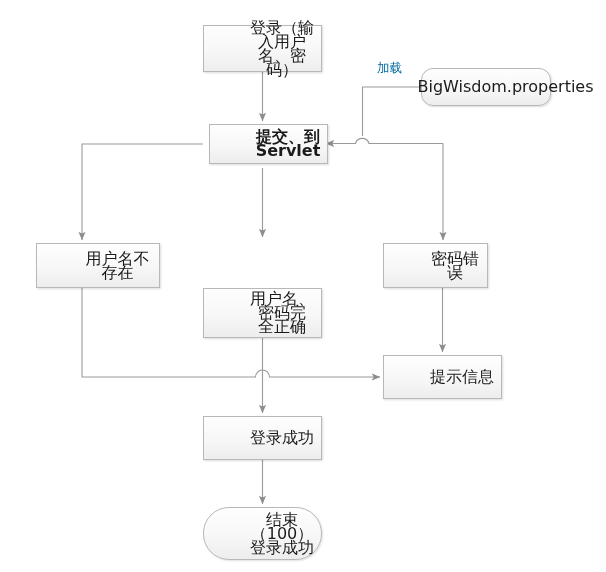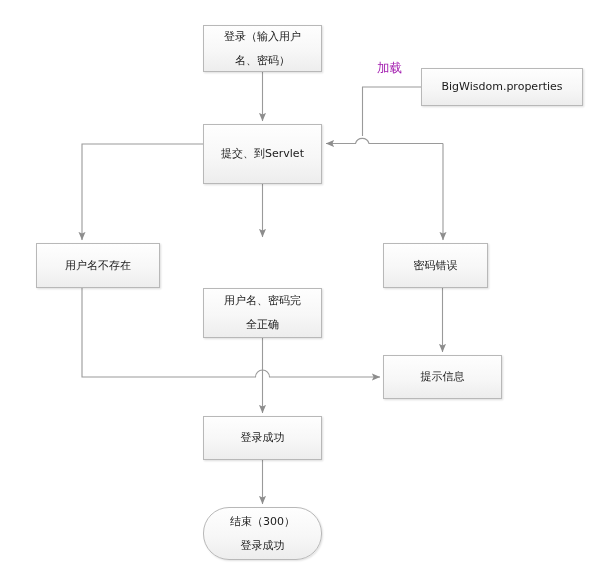--- a/index.html
+++ b/index.html
@@ -25,41 +25,42 @@
     height: 572px;
   }
   .node {
     position: absolute;
     box-sizing: border-box;
     display: flex;
     align-items: center;
     justify-content: center;
     text-align: center;
     color: #1a1a1a;
-    font-size: 11px;
-    line-height: 24px;
+    font-size: 16px;
+    line-height: 14px;
     border: 1px solid #b8b8b8;
     background: linear-gradient(180deg, #fefefe 0%, #f7f7f7 55%, #ededed 100%);
     box-shadow: 1px 1px 2px rgba(0,0,0,0.14);
     z-index: 2;
+    padding-left: 39px;
   }
   .node-label {
     display: block;
     padding: 0 6px;
     white-space: pre-line;
   }
   .node.terminator {
     border-radius: 26px;
     box-shadow: 1px 1px 2px rgba(0,0,0,0.12);
   }
   .edge-label {
     position: absolute;
     font-size: 12.5px;
     line-height: 16px;
-    color: #a21caf;
+    color: #0369a1;
     background: transparent;
     white-space: nowrap;
     z-index: 3;
   }
 </style>
 </head>
 <body>
 
 <div id="canvas">
 
@@ -91,25 +92,25 @@
 
       <path d="M262.5,460 L262.5,504" marker-end="url(#arrow)"></path>
     </g>
   </svg>
 
   <div class="node" style="left:203px; top:25px; width:119px; height:47px;">
     <span class="node-label">登录（输入用户
 名、密码）</span>
   </div>
 
-  <div class="node" style="left:421px; top:68px; width:162px; height:38px;">
+  <div class="node" style="left:421px; top:68px; width:130px; height:38px;border-radius:12px;">
     <span class="node-label">BigWisdom.properties</span>
   </div>
 
-  <div class="node" style="left:203px; top:124px; width:119px; height:60px;">
+  <div class="node" style="left:209px; top:124px; width:119px; height:40px;font-weight:bold;">
     <span class="node-label">提交、到Servlet</span>
   </div>
 
   <div class="node" style="left:36px; top:243px; width:124px; height:45px;">
     <span class="node-label">用户名不存在</span>
   </div>
 
   <div class="node" style="left:203px; top:240px; width:119px; height:50px;margin-top:48px;">
     <span class="node-label">用户名、密码完
 全正确</span>
@@ -121,19 +122,19 @@
 
   <div class="node" style="left:383px; top:355px; width:119px; height:44px;">
     <span class="node-label">提示信息</span>
   </div>
 
   <div class="node" style="left:203px; top:416px; width:119px; height:44px;">
     <span class="node-label">登录成功</span>
   </div>
 
   <div class="node terminator" style="left:203px; top:507px; width:119px; height:53px;">
-    <span class="node-label">结束（300）
+    <span class="node-label">结束（100）
 登录成功</span>
   </div>
 
   <div class="edge-label" style="left:377px; top:60px;">加载</div>
 
 </div>
 
 </body></html>

